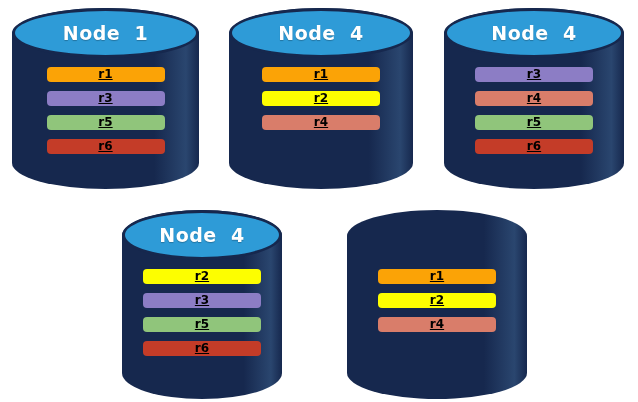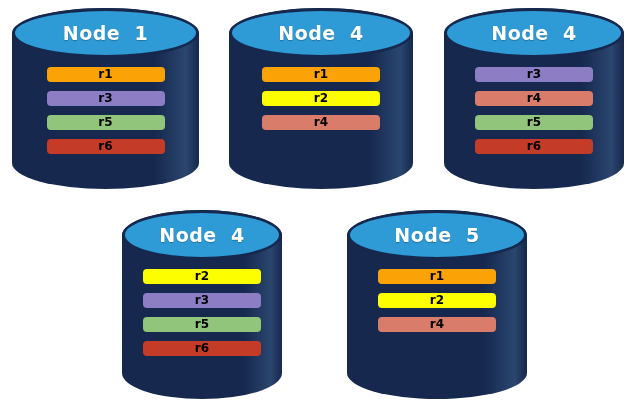--- a/index.html
+++ b/index.html
@@ -52,20 +52,21 @@
     letter-spacing: 0.5px;
     text-shadow: 0 1px 1px rgba(0,0,0,0.25);
   }
   .bars {
     position: absolute;
     left: 0; right: 0; top: 59px;
     display: flex;
     flex-direction: column;
     align-items: center;
     gap: 9px;
+    text-decoration: underline;
   }
   .bar {
     width: 118px;
     height: 15px;
     border-radius: 4px;
     display: flex;
     align-items: center;
     justify-content: center;
     color: var(--bar-text, #000000);
     font-size: 12px;
@@ -124,23 +125,20 @@
     <div class="bars">
         <div class="bar" style="background: rgb(253, 254, 0);">r2</div>
         <div class="bar" style="background: rgb(140, 125, 197);">r3</div>
         <div class="bar" style="background: rgb(144, 197, 123);">r5</div>
         <div class="bar" style="background: rgb(196, 60, 40);">r6</div>
       </div>
   </div>
 
   <div class="node node-5">
     <div class="cyl-body"></div>
-    <div class="cyl-top">
-      <span class="node-title">Node  5</span>
-    </div>
     <div class="bars">
         <div class="bar" style="background: rgb(251, 163, 6);">r1</div>
         <div class="bar" style="background: rgb(253, 254, 0);">r2</div>
         <div class="bar" style="background: rgb(217, 125, 106);">r4</div>
       </div>
   </div>
 
 </div>
 
 </body></html>

